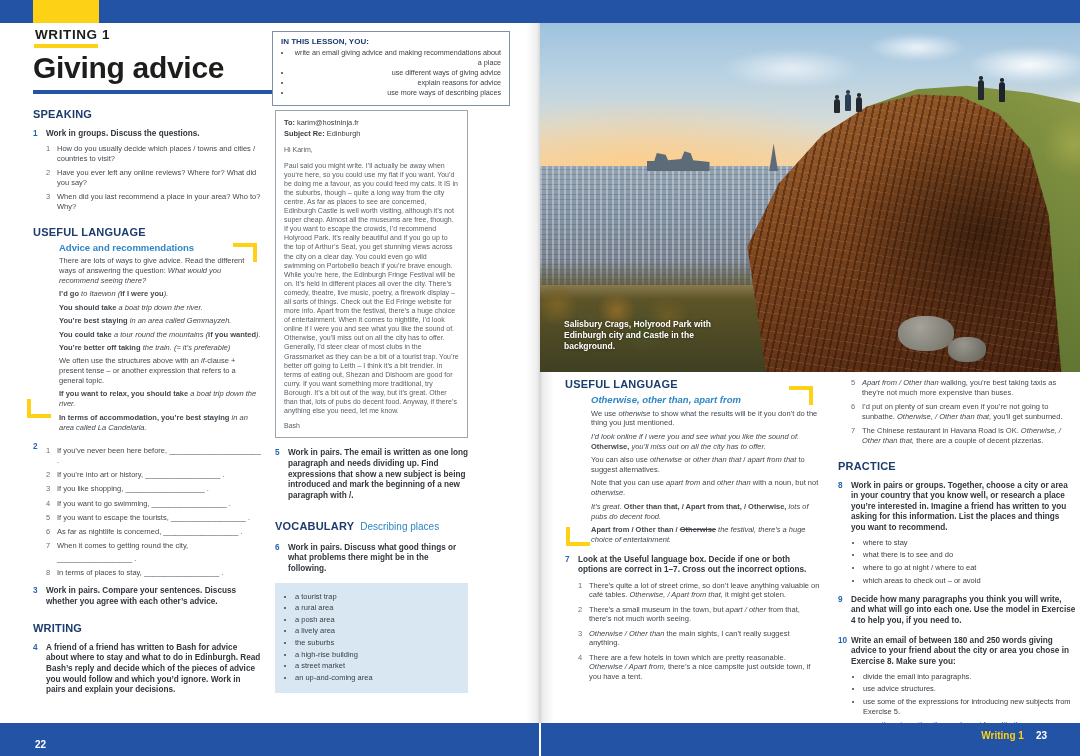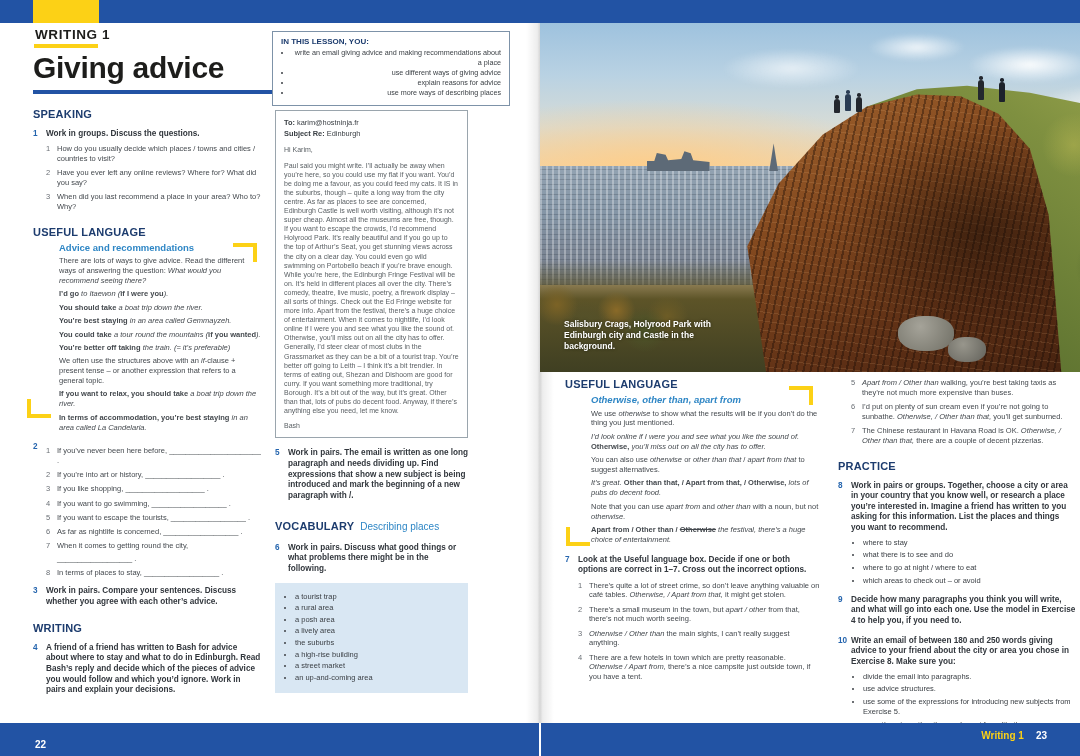--- a/index.html
+++ b/index.html
@@ -304,22 +304,22 @@
     <div class="ph photo-cap">Salisbury Crags, Holyrood Park with Edinburgh city and Castle in the background.</div>
   </div>
 
   <div class="abs rp-left">
     <div class="sec-h">USEFUL LANGUAGE</div>
     <div class="indent">
       <div class="sub-h it">Otherwise, other than, apart from</div>
       <p class="body-t"><span>We use </span><span class="s-i">otherwise</span><span> to show what the results will be if you don’t do the thing you just mentioned.</span></p>
       <p class="body-t"><span class="s-i">I’d look online if I were you and see what you like the sound of. </span><span class="s-bi">Otherwise,</span><span class="s-i"> you’ll miss out on all the city has to offer.</span></p>
       <p class="body-t"><span>You can also use </span><span class="s-i">otherwise</span><span> or </span><span class="s-i">other than that</span><span> / </span><span class="s-i">apart from that</span><span> to suggest alternatives.</span></p>
+      <p class="body-t"><span>Note that you can use </span><span class="s-i">apart from</span><span> and </span><span class="s-i">other than</span><span> with a noun, but not </span><span class="s-i">otherwise</span><span>.</span></p>
       <p class="body-t"><span class="s-i">It’s great. </span><span class="s-bi">Other than that, / Apart from that, / Otherwise,</span><span class="s-i"> lots of pubs do decent food.</span></p>
-      <p class="body-t"><span>Note that you can use </span><span class="s-i">apart from</span><span> and </span><span class="s-i">other than</span><span> with a noun, but not </span><span class="s-i">otherwise</span><span>.</span></p>
       <p class="body-t"><span class="s-bi">Apart from / Other than / </span><span class="s-bi s-x">Otherwise</span><span class="s-i"> the festival, there’s a huge choice of entertainment.</span></p>
     </div>
 
     <div class="ex mt10">
       <div class="ex-num">7</div>
       <div class="ex-body">
         <div class="ex-instr">Look at the Useful language box. Decide if one or both options are correct in 1–7. Cross out the incorrect options.</div>
         <div class="sub">
             <div class="sub-n">1</div>
             <div class="sub-t"><span>There’s quite a lot of street crime, so don’t leave anything valuable on café tables. </span><span class="s-i">Otherwise, / Apart from that,</span><span> it might get stolen.</span></div>

